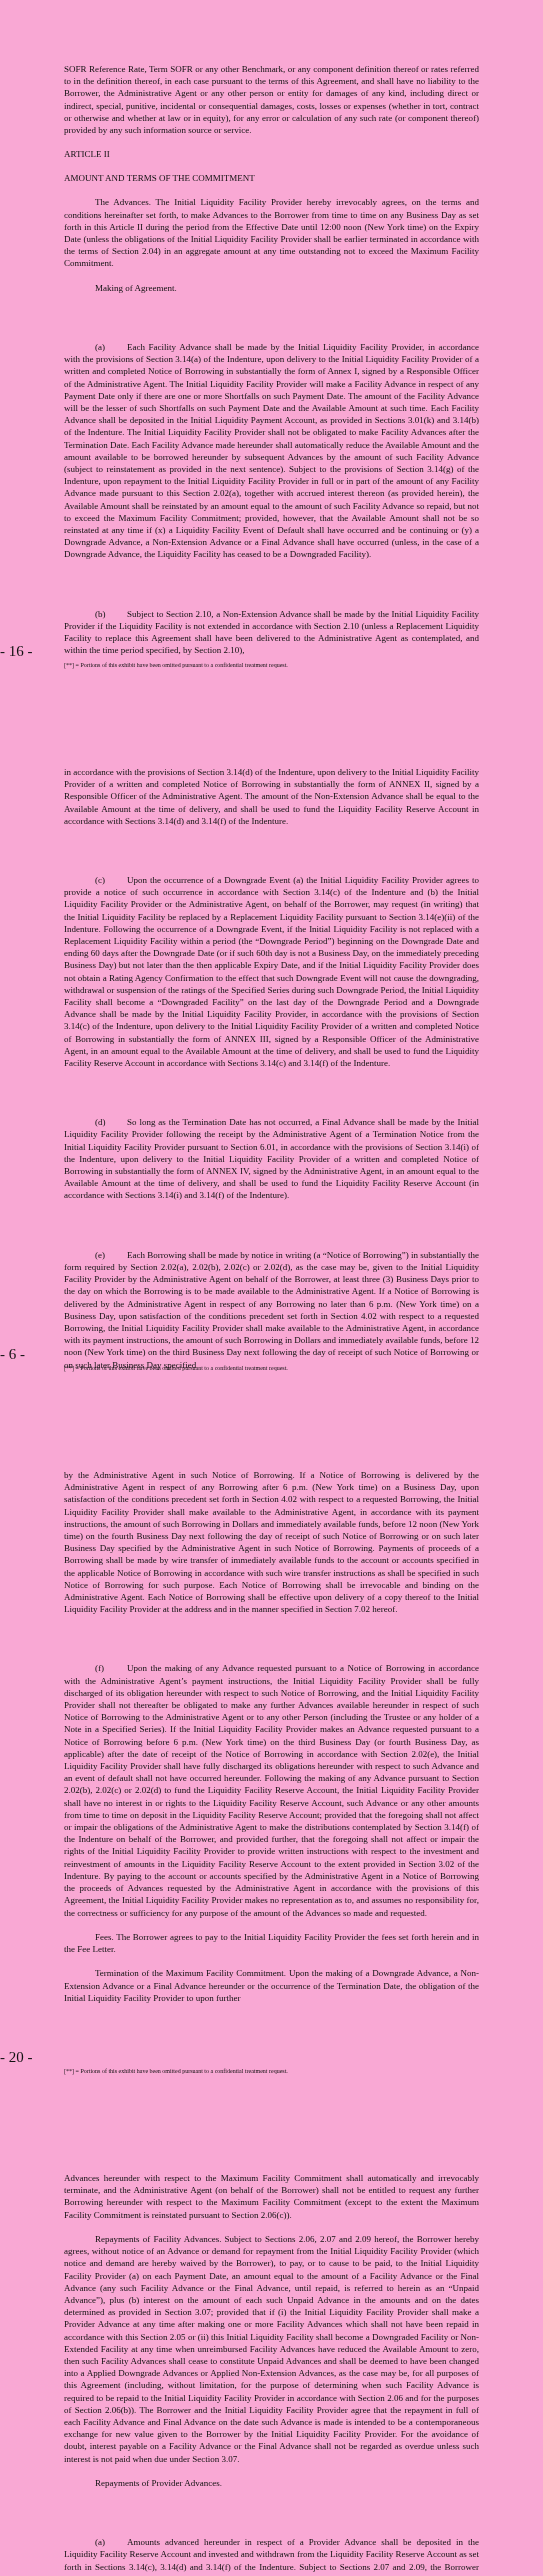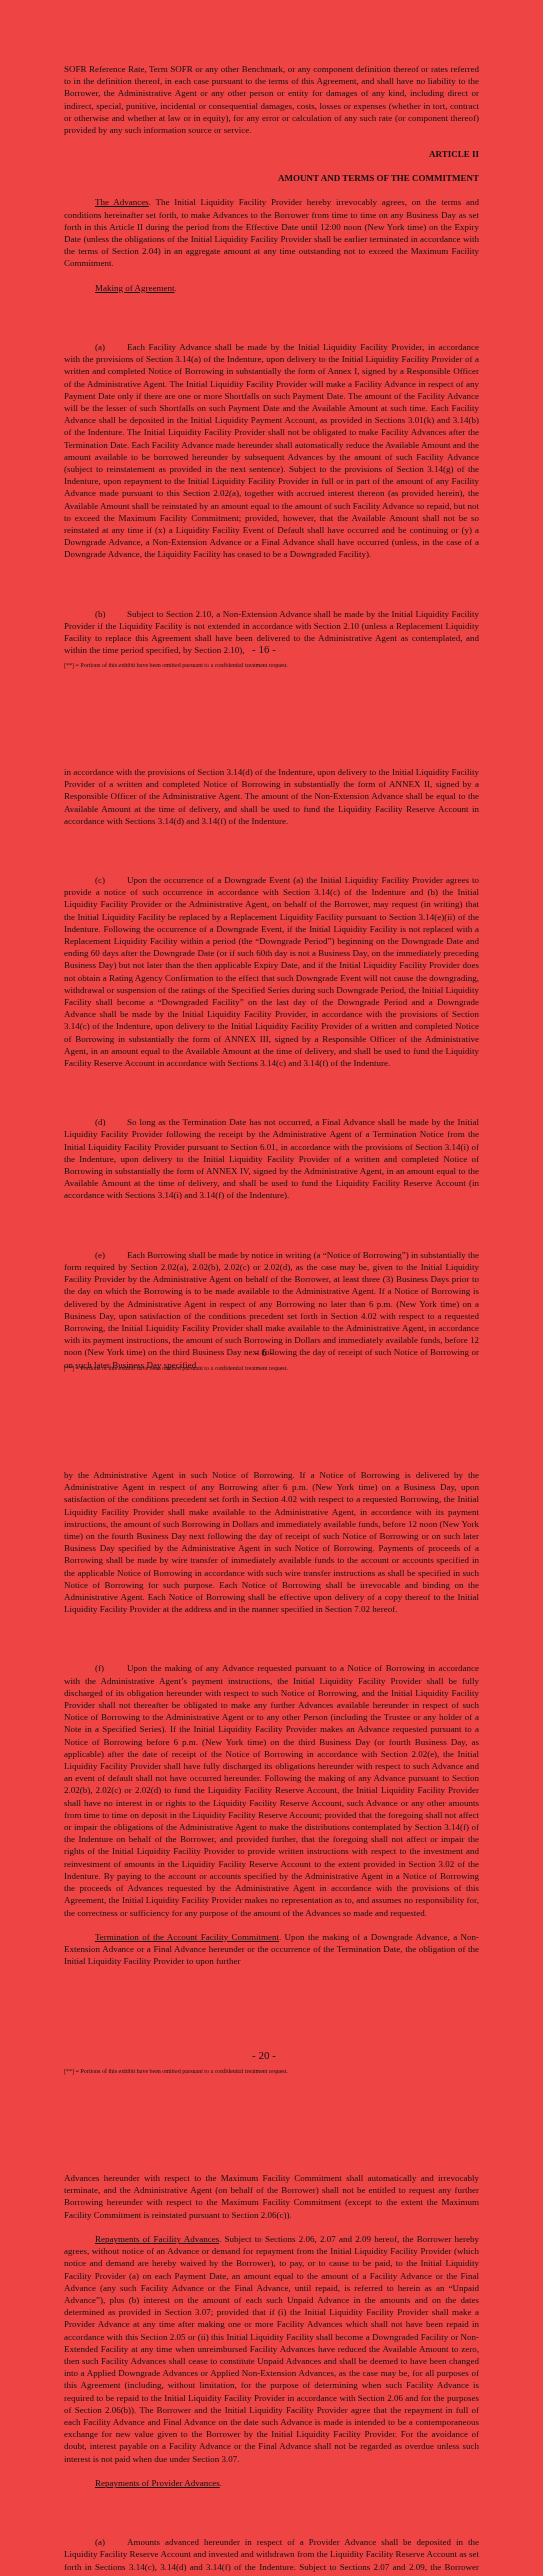--- a/index.html
+++ b/index.html
@@ -1,28 +1,28 @@
 <!DOCTYPE html>
 <html style="font-size:8.2px"><head>
 <meta charset="utf-8">
 <style>
   html, body { margin: 0; padding: 0; background: #ffffff; }
   body { width: 544px; font-family: "Liberation Serif", "DejaVu Serif", serif; color: #111; }
-  .page { position: relative; width: 544px; height: 703px; background: #ef4444; overflow: hidden; }
+  .page { position: relative; width: 544px; height: 703px; background: #f9a8d4; overflow: hidden; }
   .body { position: absolute; left: 64px; top: 63px; width: 415px; font-size: 9px; line-height: 12.2px; }
   .p { margin: 0 0 12.2px 0; text-align: justify; }
   .p.indent { text-indent: 31px; }
   .p.cont { text-indent: 0; }
   .p.sub { text-indent: 31px; margin-top: 47px; }
   .sub .lbl { display: inline-block; width: 32px; text-indent: 0; }
-  .u { text-decoration: underline; }
+  .u { }
   .b { font-weight: normal; }
   .i { }
-  .center { text-align: right; font-weight: bold; margin: 0 0 12.2px 0; }
-  .pagenum { position: absolute; top: 643px; left: 0; width: 528px; text-align: center; font-size: 11px; }
+  .center { text-align: left; font-weight: normal; margin: 0 0 12.2px 0; }
+  .pagenum { position: absolute; top: 643px; left: 0; width: 528px; font-size: 15px; }
   .footnote { position: absolute; top: 662px; left: 64px; font-size: 6px; }
 </style>
 </head>
 <body>
 
 <div class="page">
   <div class="body">
     <p class="p cont">SOFR Reference Rate, Term SOFR or any other Benchmark, or any component definition thereof or rates referred to in the definition thereof, in each case pursuant to the terms of this Agreement, and shall have no liability to the Borrower, the Administrative Agent or any other person or entity for damages of any kind, including direct or indirect, special, punitive, incidental or consequential damages, costs, losses or expenses (whether in tort, contract or otherwise and whether at law or in equity), for any error or calculation of any such rate (or component thereof) provided by any such information source or service.</p>
     <p class="center" style="margin-top:10.8px;margin-bottom:11.3px">ARTICLE II</p>
     <p class="center">AMOUNT AND TERMS OF THE COMMITMENT</p>
@@ -43,21 +43,22 @@
     <p class="p sub"><span class="lbl">(e)</span><span>Each Borrowing shall be made by notice in writing (a “</span><span class="b">Notice of Borrowing</span><span>”) in substantially the form required by Section 2.02(a), 2.02(b), 2.02(c) or 2.02(d), as the case may be, given to the Initial Liquidity Facility Provider by the Administrative Agent on behalf of the Borrower, at least three (3) Business Days prior to the day on which the Borrowing is to be made available to the Administrative Agent.  If a Notice of Borrowing is delivered by the Administrative Agent in respect of any Borrowing no later than 6 p.m. (New York time) on a Business Day, upon satisfaction of the conditions precedent set forth in Section 4.02 with respect to a requested Borrowing, the Initial Liquidity Facility Provider shall make available to the Administrative Agent, in accordance with its payment instructions, the amount of such Borrowing in Dollars and immediately available funds, before 12 noon (New York time) on the third Business Day next following the day of receipt of such Notice of Borrowing or on such later Business Day specified</span></p>
   </div>
   <div class="pagenum">- 6 -</div>
   <div class="footnote">[**] = Portions of this exhibit have been omitted pursuant to a confidential treatment request.</div>
 </div>
 
 <div class="page">
   <div class="body">
     <p class="p cont">by the Administrative Agent in such Notice of Borrowing.  If a Notice of Borrowing is delivered by the Administrative Agent in respect of any Borrowing after 6 p.m. (New York time) on a Business Day, upon satisfaction of the conditions precedent set forth in Section 4.02 with respect to a requested Borrowing, the Initial Liquidity Facility Provider shall make available to the Administrative Agent, in accordance with its payment instructions, the amount of such Borrowing in Dollars and immediately available funds, before 12 noon (New York time) on the fourth Business Day next following the day of receipt of such Notice of Borrowing or on such later Business Day specified by the Administrative Agent in such Notice of Borrowing.  Payments of proceeds of a Borrowing shall be made by wire transfer of immediately available funds to the account or accounts specified in the applicable Notice of Borrowing in accordance with such wire transfer instructions as shall be specified in such Notice of Borrowing for such purpose.  Each Notice of Borrowing shall be irrevocable and binding on the Administrative Agent.  Each Notice of Borrowing shall be effective upon delivery of a copy thereof to the Initial Liquidity Facility Provider at the address and in the manner specified in Section 7.02 hereof.</p>
     <p class="p sub"><span class="lbl">(f)</span><span>Upon the making of any Advance requested pursuant to a Notice of Borrowing in accordance with the Administrative Agent’s payment instructions, the Initial Liquidity Facility Provider shall be fully discharged of its obligation hereunder with respect to such Notice of Borrowing, and the Initial Liquidity Facility Provider shall not thereafter be obligated to make any further Advances available hereunder in respect of such Notice of Borrowing to the Administrative Agent or to any other Person (including the Trustee or any holder of a Note in a Specified Series).  If the Initial Liquidity Facility Provider makes an Advance requested pursuant to a Notice of Borrowing before 6 p.m. (New York time) on the third Business Day (or fourth Business Day, as applicable) after the date of receipt of the Notice of Borrowing in accordance with Section 2.02(e), the Initial Liquidity Facility Provider shall have fully discharged its obligations hereunder with respect to such Advance and an event of default shall not have occurred hereunder.  Following the making of any Advance pursuant to Section 2.02(b), 2.02(c) or 2.02(d) to fund the Liquidity Facility Reserve Account, the Initial Liquidity Facility Provider shall have no interest in or rights to the Liquidity Facility Reserve Account, such Advance or any other amounts from time to time on deposit in the Liquidity Facility Reserve Account; provided that the foregoing shall not affect or impair the obligations of the Administrative Agent to make the distributions contemplated by Section 3.14(f) of the Indenture on behalf of the Borrower, and provided further, that the foregoing shall not affect or impair the rights of the Initial Liquidity Facility Provider to provide written instructions with respect to the investment and reinvestment of amounts in the Liquidity Facility Reserve Account to the extent provided in Section 3.02 of the Indenture.  By paying to the account or accounts specified by the Administrative Agent in a Notice of Borrowing the proceeds of Advances requested by the Administrative Agent in accordance with the provisions of this Agreement, the Initial Liquidity Facility Provider makes no representation as to, and assumes no responsibility for, the correctness or sufficiency for any purpose of the amount of the Advances so made and requested.</span></p>
-    <p class="p indent"><span class="u">Termination of the Account Facility Commitment</span><span>.  Upon the making of a Downgrade Advance, a Non-Extension Advance or a Final Advance hereunder or the occurrence of the Termination Date, the obligation of the Initial Liquidity Facility Provider to upon further</span></p>
+    <p class="p indent"><span class="u">Fees</span><span>.  The Borrower agrees to pay to the Initial Liquidity Facility Provider the fees set forth herein and in the Fee Letter.</span></p>
+    <p class="p indent"><span class="u">Termination of the Maximum Facility Commitment</span><span>.  Upon the making of a Downgrade Advance, a Non-Extension Advance or a Final Advance hereunder or the occurrence of the Termination Date, the obligation of the Initial Liquidity Facility Provider to upon further</span></p>
   </div>
   <div class="pagenum">- 20 -</div>
   <div class="footnote">[**] = Portions of this exhibit have been omitted pursuant to a confidential treatment request.</div>
 </div>
 
 <div class="page">
   <div class="body">
     <p class="p cont">Advances hereunder with respect to the Maximum Facility Commitment shall automatically and irrevocably terminate, and the Administrative Agent (on behalf of the Borrower) shall not be entitled to request any further Borrowing hereunder with respect to the Maximum Facility Commitment (except to the extent the Maximum Facility Commitment is reinstated pursuant to Section 2.06(c)).</p>
     <p class="p indent"><span class="u">Repayments of Facility Advances</span><span>.  Subject to Sections 2.06, 2.07 and 2.09 hereof, the Borrower hereby agrees, without notice of an Advance or demand for repayment from the Initial Liquidity Facility Provider (which notice and demand are hereby waived by the Borrower), to pay, or to cause to be paid, to the Initial Liquidity Facility Provider (a) on each Payment Date, an amount equal to the amount of a Facility Advance or the Final Advance (any such Facility Advance or the Final Advance, until repaid, is referred to herein as an “</span><span class="b">Unpaid Advance</span><span>”), </span><span class="i">plus</span><span> (b) interest on the amount of each such Unpaid Advance in the amounts and on the dates determined as provided in Section 3.07; provided that if (i) the Initial Liquidity Facility Provider shall make a Provider Advance at any time after making one or more Facility Advances which shall not have been repaid in accordance with this Section 2.05 or (ii) this Initial Liquidity Facility shall become a Downgraded Facility or Non-Extended Facility at any time when unreimbursed Facility Advances have reduced the Available Amount to zero, then such Facility Advances shall cease to constitute Unpaid Advances and shall be deemed to have been changed into a Applied Downgrade Advances or Applied Non-Extension Advances, as the case may be, for all purposes of this Agreement (including, without limitation, for the purpose of determining when such Facility Advance is required to be repaid to the Initial Liquidity Facility Provider in accordance with Section 2.06 and for the purposes of Section 2.06(b)).  The Borrower and the Initial Liquidity Facility Provider agree that the repayment in full of each Facility Advance and Final Advance on the date such Advance is made is intended to be a contemporaneous exchange for new value given to the Borrower by the Initial Liquidity Facility Provider.  For the avoidance of doubt, interest payable on a Facility Advance or the Final Advance shall not be regarded as overdue unless such interest is not paid when due under Section 3.07.</span></p>
     <p class="p indent"><span class="u">Repayments of Provider Advances</span><span>.</span></p>

